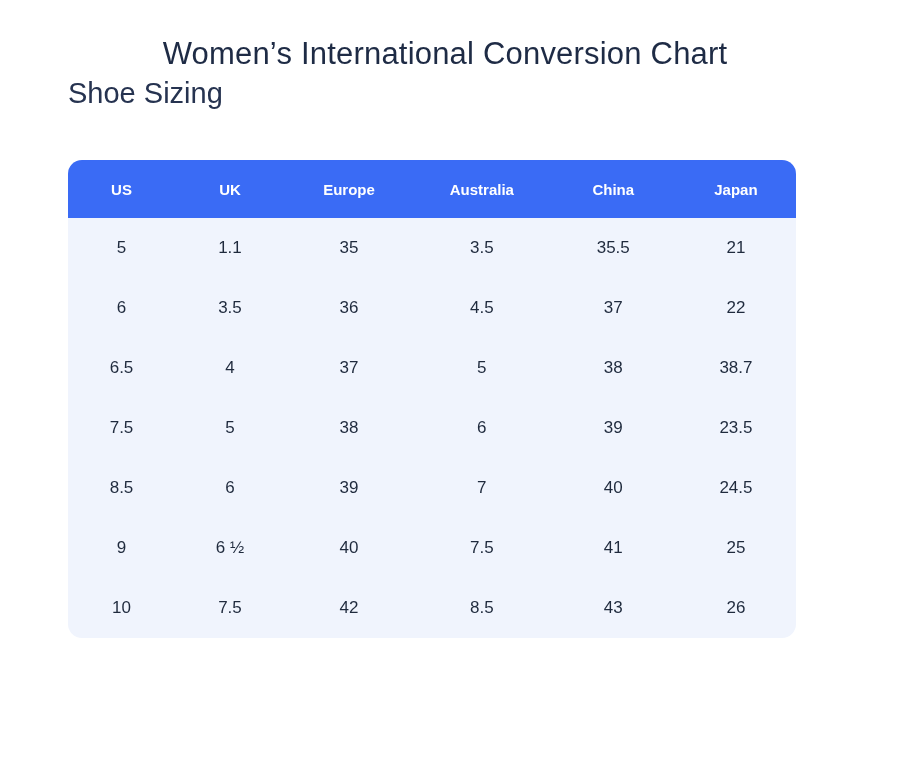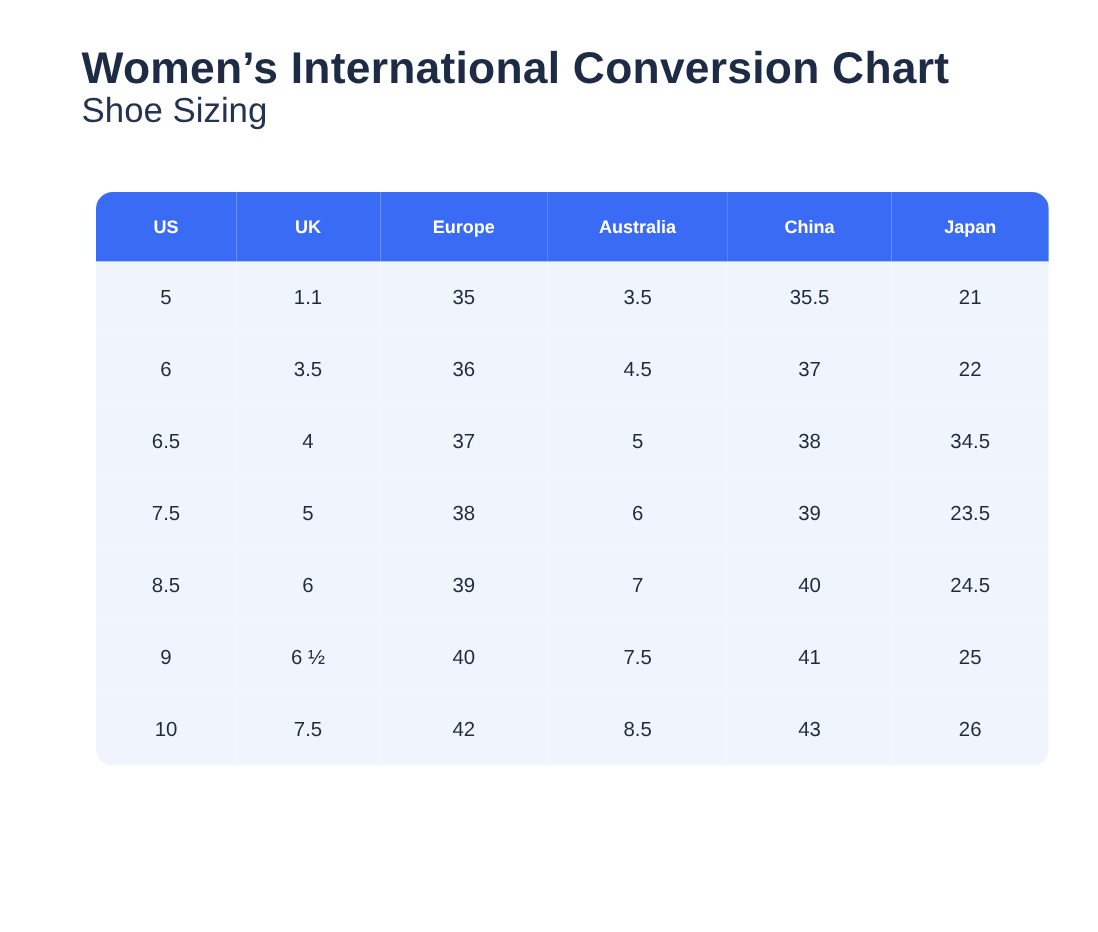--- a/index.html
+++ b/index.html
@@ -17,41 +17,41 @@
     width: 915px;
     height: 777px;
     position: relative;
     overflow: hidden;
   }
   .page-title {
     position: absolute;
     top: 36px;
     left: 68px;
     width: 754px;
-    text-align: left;
-    font-size: 37px;
-    font-weight: 700;
+    text-align: center;
+    font-size: 31px;
+    font-weight: 400;
     letter-spacing: 0.2px;
     color: var(--title-text);
   }
   .page-subtitle {
     position: absolute;
     top: 77px;
     left: 68px;
     width: 754px;
     text-align: left;
     font-size: 29px;
     font-weight: 400;
     color: var(--subtitle-text);
   }
   .table-wrap {
     position: absolute;
     top: 160px;
-    left: 80px;
-    width: 794px;
+    left: 68px;
+    width: 728px;
     border-radius: 14px;
     overflow: hidden;
   }
   table {
     width: 100%;
     border-collapse: collapse;
     table-layout: fixed;
   }
   thead tr {
     background: var(--header-bg);
@@ -117,21 +117,21 @@
             <td>4.5</td>
             <td>37</td>
             <td>22</td>
           </tr>
           <tr>
             <td>6.5</td>
             <td>4</td>
             <td>37</td>
             <td>5</td>
             <td>38</td>
-            <td>34.5</td>
+            <td>38.7</td>
           </tr>
           <tr>
             <td>7.5</td>
             <td>5</td>
             <td>38</td>
             <td>6</td>
             <td>39</td>
             <td>23.5</td>
           </tr>
           <tr>

